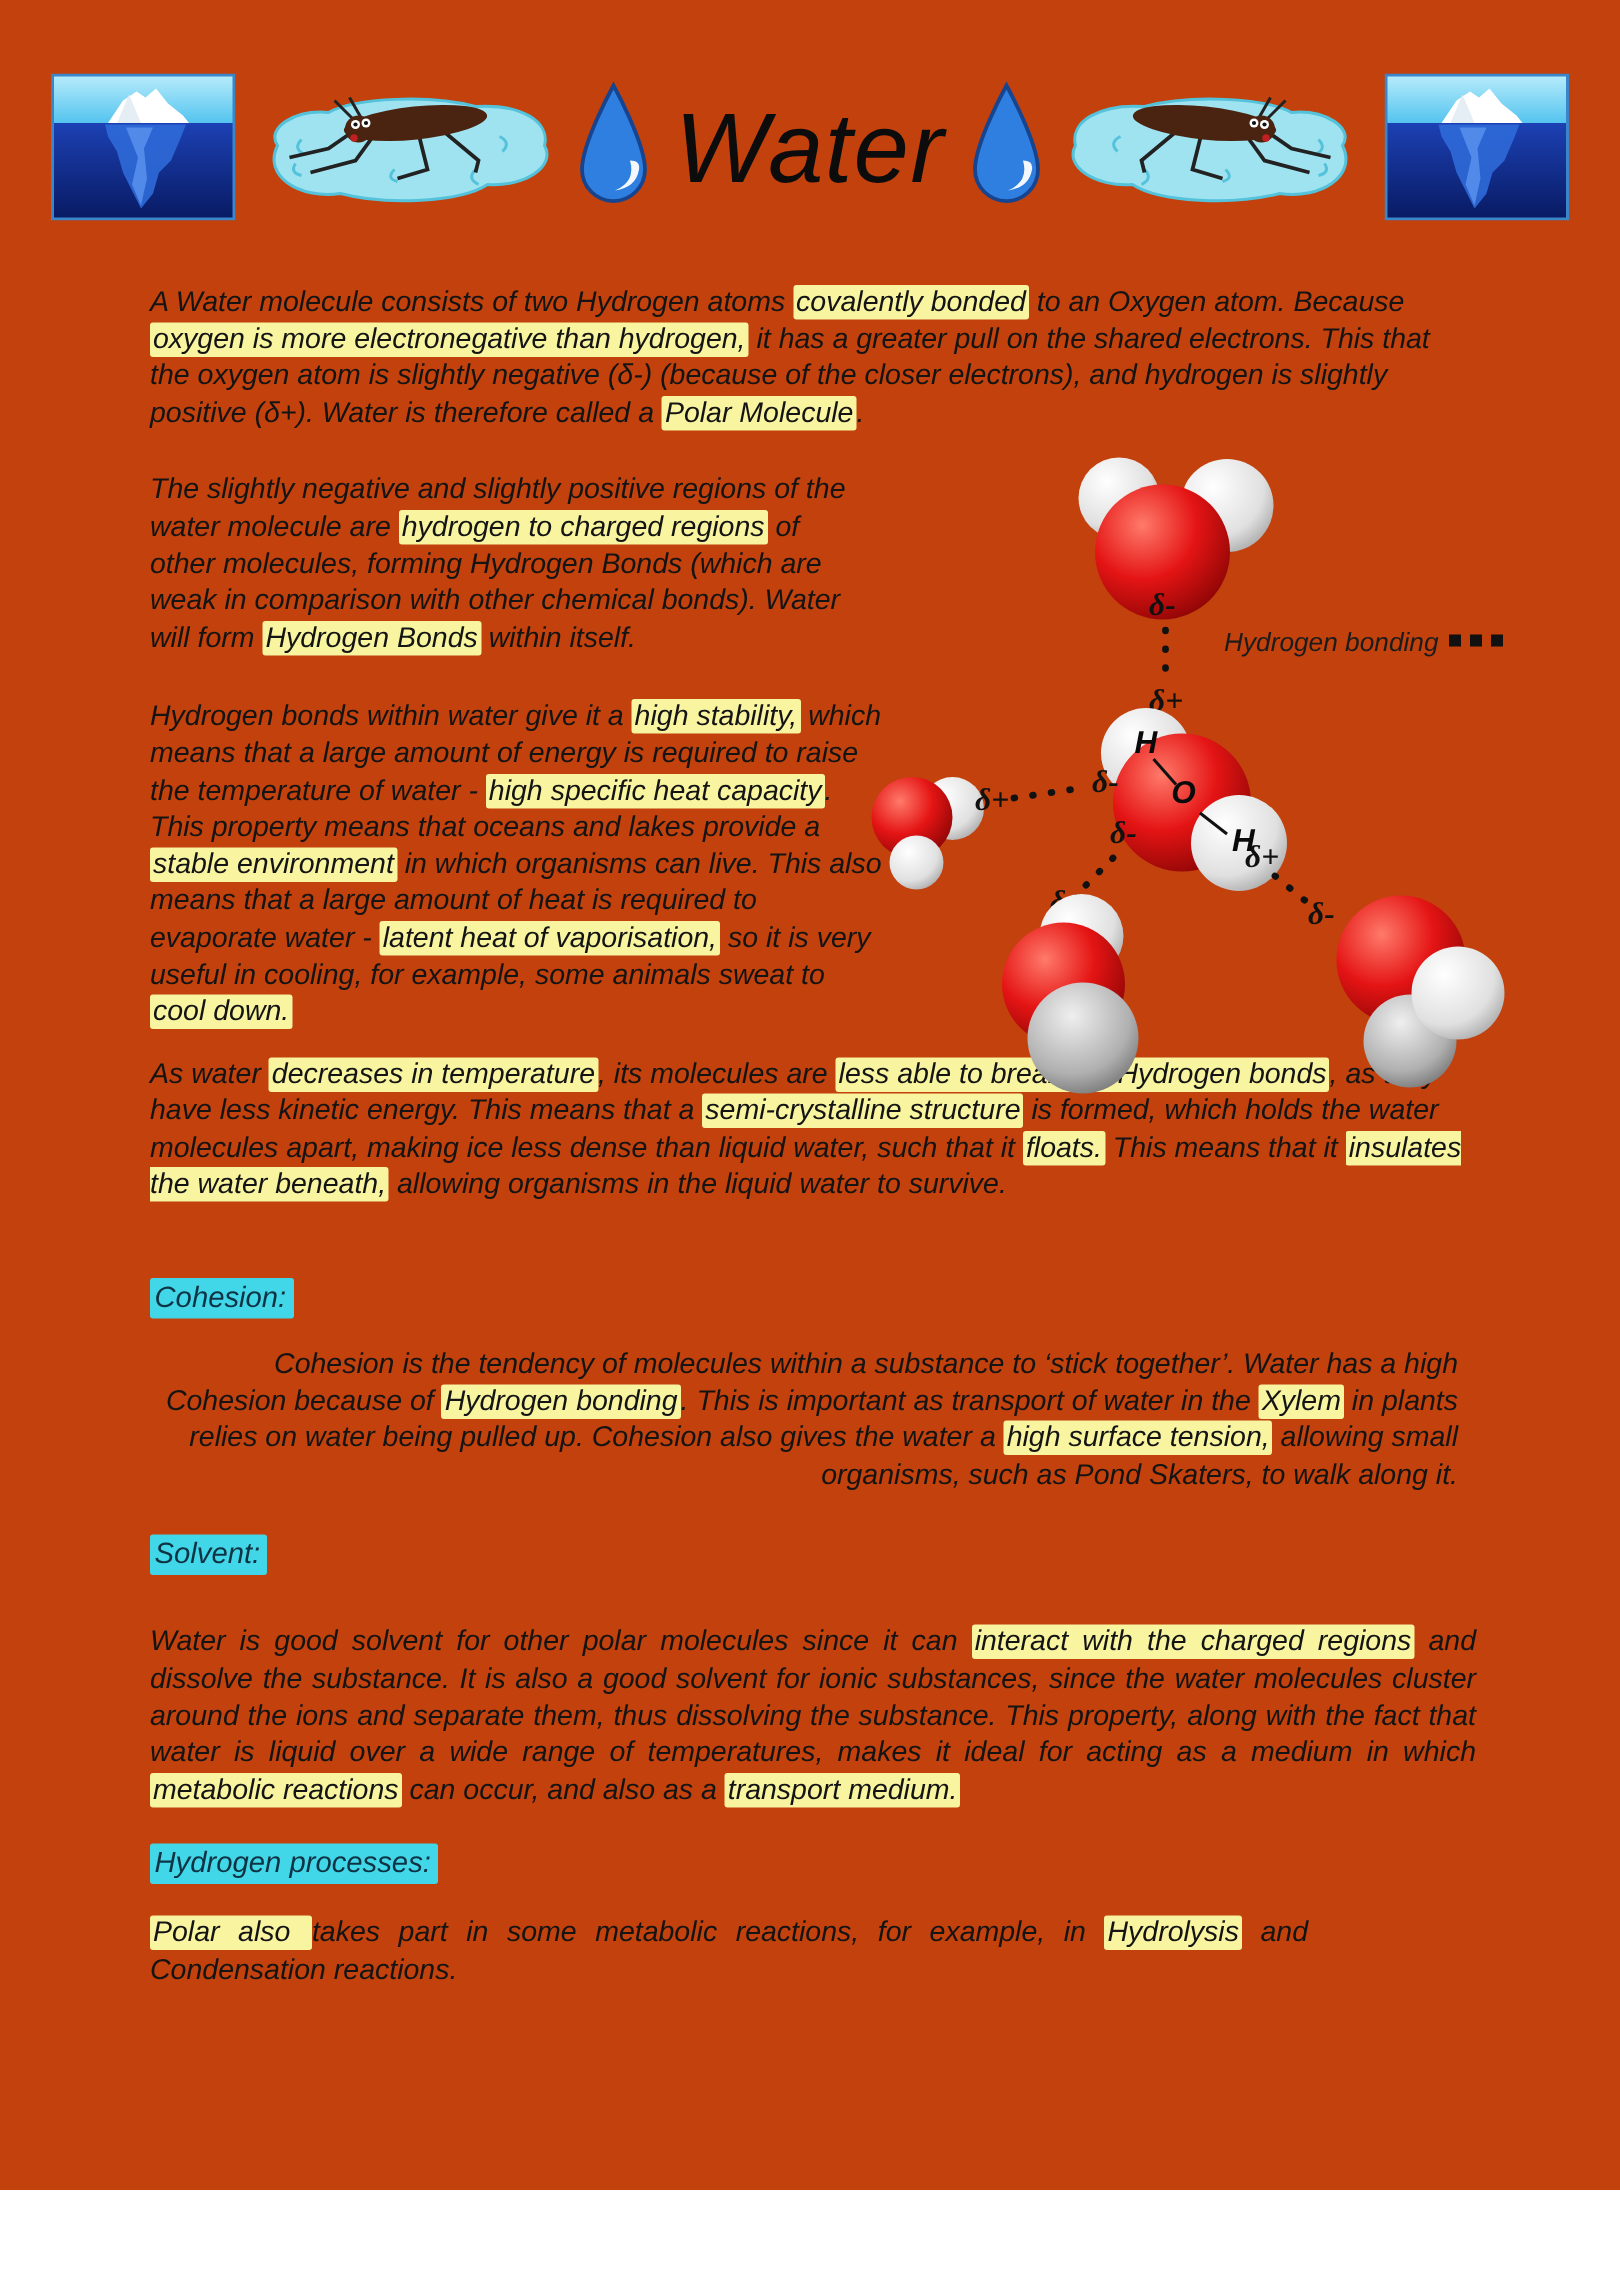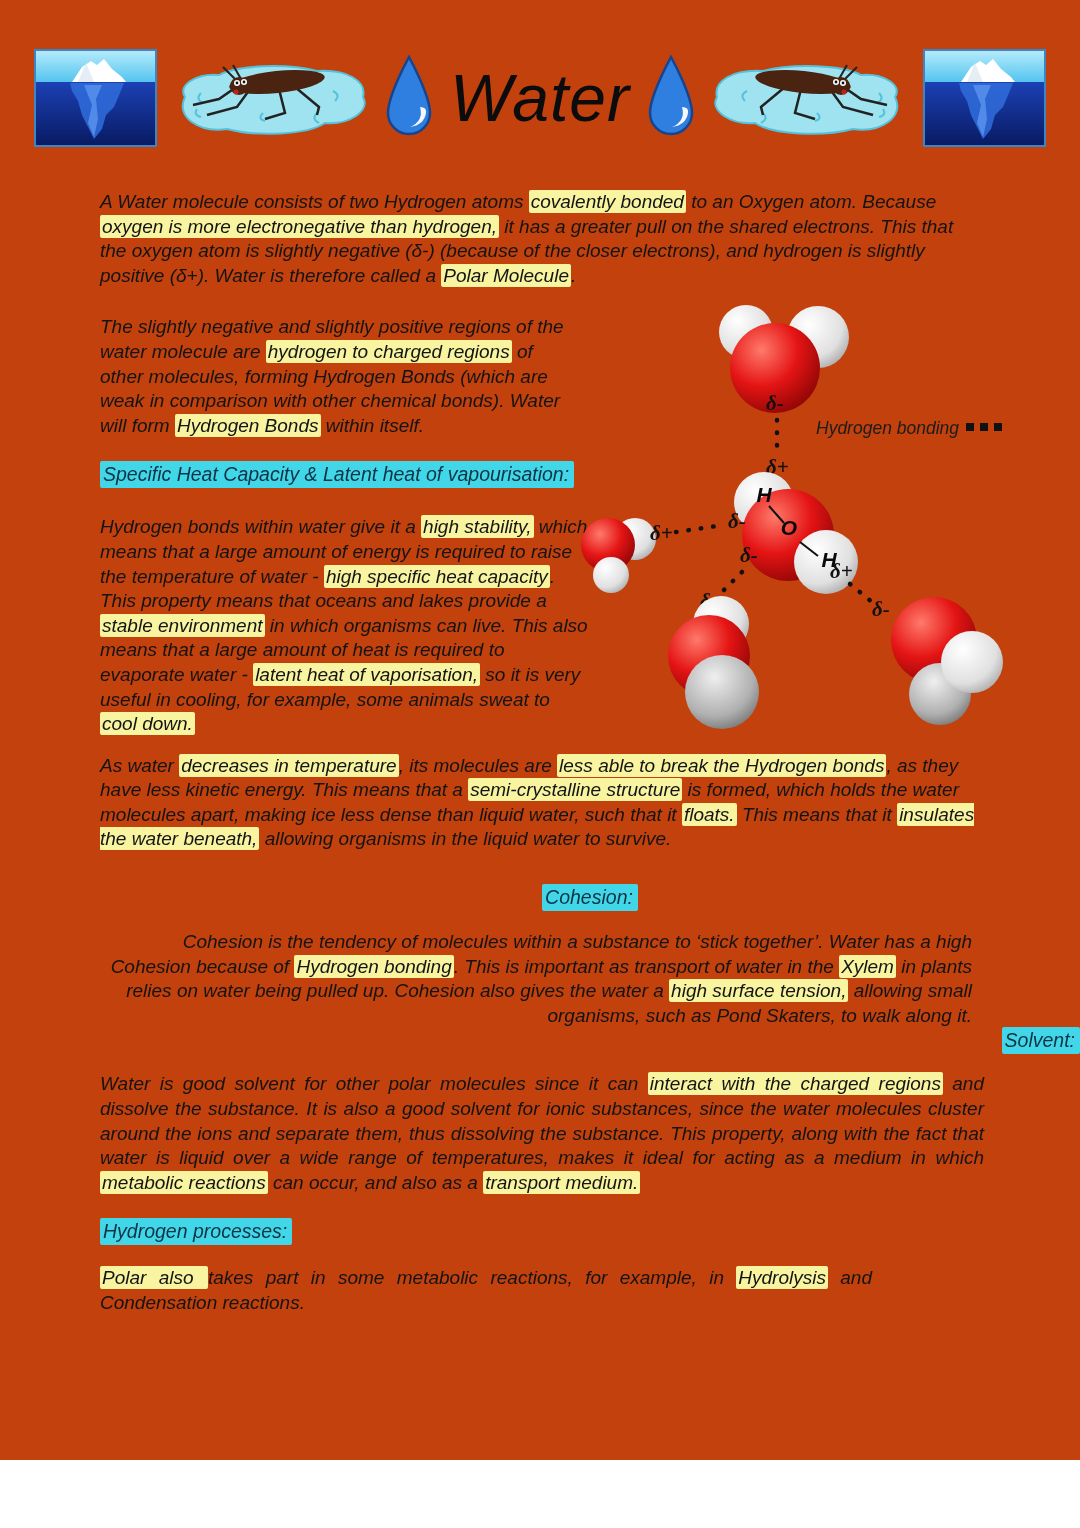--- a/index.html
+++ b/index.html
@@ -36,24 +36,24 @@
     font-size:19.5px;line-height:25px;
     color:#0e3344;
   }
   .heading .cy{background:#42d7e8;padding:2px 5px 3px 3px;border-radius:2px;}
   .p1{margin-top:36px;width:872px;}
   .p2{margin-top:27px;width:478px;}
   .h-shc{margin-top:24px;}
   .p3{margin-top:28px;width:492px;}
   .h-ice{margin-top:13px;}
   .p4{margin-top:17px;width:892px;}
-  .h-coh{margin-top:33px;text-align:center;}
+  .h-coh{margin-top:50px;}
   .p5{margin-top:20px;width:872px;text-align:right;}
-  .h-sol{text-align:right;}
-  .p6{margin-top:19px;width:884px;text-align:justify;}
+  .h-sol{margin-top:28px;}
+  .p6{margin-top:34px;width:884px;text-align:justify;}
   .h-met{margin-top:24px;}
   .p7{margin-top:22px;width:772px;text-align:justify;}
   
   .diagram{
     position:absolute;left:578px;top:292px;width:462px;height:462px;
   }
 </style>
 </head>
 <body>
 
@@ -156,21 +156,20 @@
       </svg>
     </span>
   </div>
 
   <div style="height:154px;"></div>
 
   <div class="para p1"><span>A Water molecule consists of two Hydrogen atoms </span><span class="hl">covalently bonded</span><span> to an Oxygen atom. Because </span><span class="hl">oxygen is more electronegative than hydrogen,</span><span> it has a greater pull on the shared electrons. This that the oxygen atom is slightly negative (δ-) (because of the closer electrons), and hydrogen is slightly positive (δ+). Water is therefore called a </span><span class="hl">Polar Molecule</span><span>.</span></div>
 
   <div class="para p2"><span>The slightly negative and slightly positive regions of the water molecule are </span><span class="hl">hydrogen to charged regions</span><span> of other molecules, forming Hydrogen Bonds (which are weak in comparison with other chemical bonds). Water will form </span><span class="hl">Hydrogen Bonds</span><span> within itself.</span></div>
 
-  <div class="heading h-shc"><span class="cy">Specific Heat Capacity &amp; Latent heat of vapourisation:</span></div>
 
   <div class="para p3"><span>Hydrogen bonds within water give it a </span><span class="hl">high stability,</span><span> which means that a large amount of energy is required to raise the temperature of water - </span><span class="hl">high specific heat capacity</span><span>. This property means that oceans and lakes provide a </span><span class="hl">stable environment</span><span> in which organisms can live. This also means that a large amount of heat is required to evaporate water - </span><span class="hl">latent heat of vaporisation,</span><span> so it is very useful in cooling, for example, some animals sweat to </span><span class="hl">cool down.</span></div>
 
 
   <div class="para p4"><span>As water </span><span class="hl">decreases in temperature</span><span>, its molecules are </span><span class="hl">less able to break the Hydrogen bonds</span><span>, as they have less kinetic energy. This means that a </span><span class="hl">semi-crystalline structure</span><span> is formed, which holds the water molecules apart, making ice less dense than liquid water, such that it </span><span class="hl">floats.</span><span> This means that it </span><span class="hl">insulates the water beneath,</span><span> allowing organisms in the liquid water to survive.</span></div>
 
   <div class="heading h-coh"><span class="cy">Cohesion:</span></div>
 
   <div class="para p5"><span>Cohesion is the tendency of molecules within a substance to ‘stick together’. Water has a high Cohesion because of </span><span class="hl">Hydrogen bonding</span><span>. This is important as transport of water in the </span><span class="hl">Xylem</span><span> in plants relies on water being pulled up. Cohesion also gives the water a </span><span class="hl">high surface tension,</span><span> allowing small organisms, such as Pond Skaters, to walk along it.</span></div>
 

